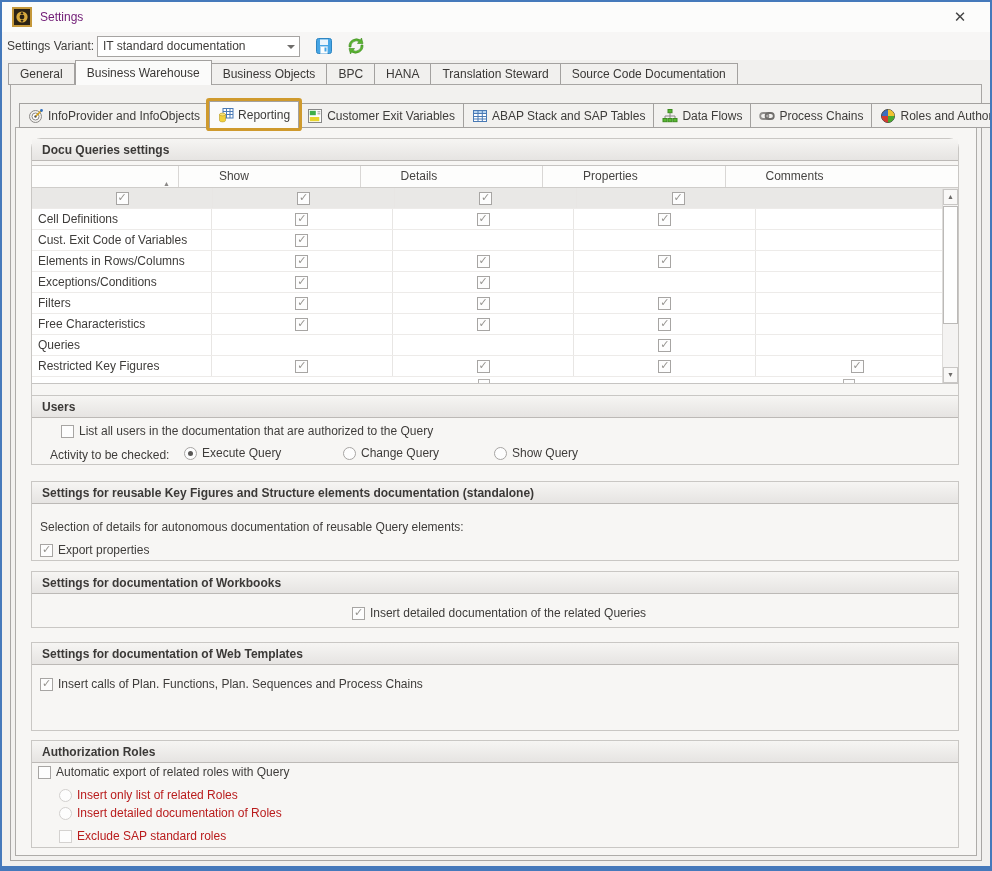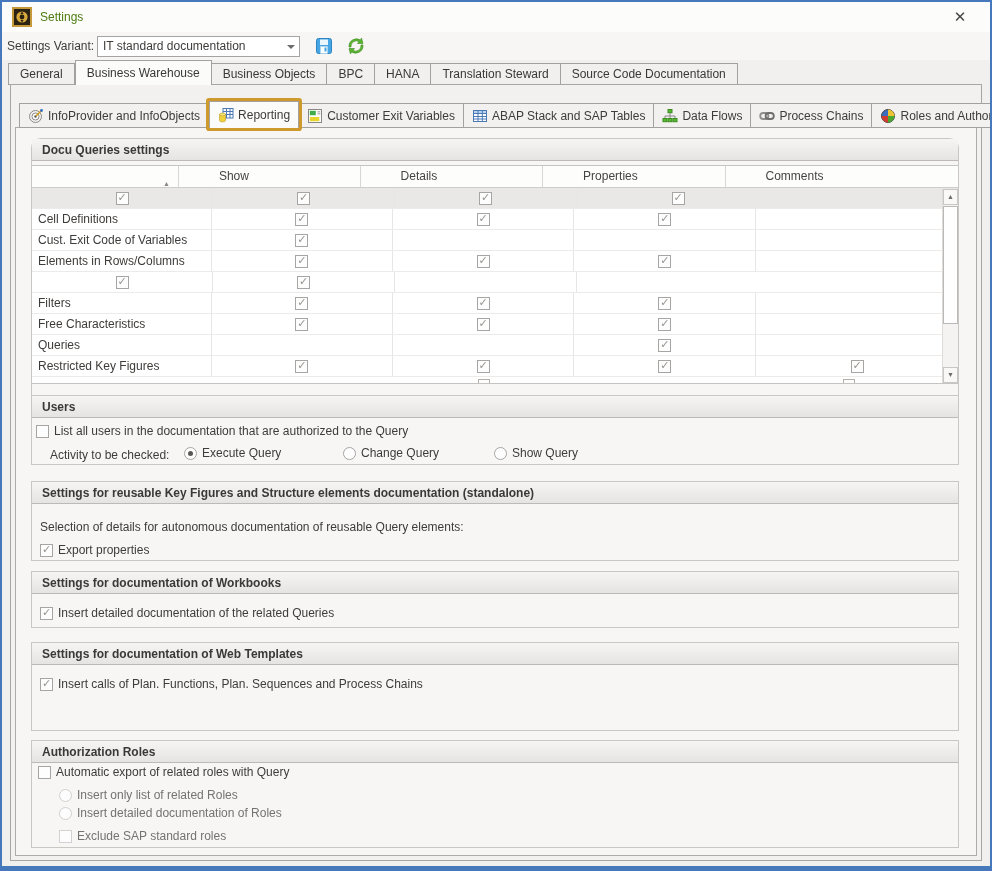--- a/index.html
+++ b/index.html
@@ -3,21 +3,21 @@
 <meta charset="utf-8">
 <style>
   html,body{margin:0;padding:0;background:#d8d8d8;font-family:"Liberation Sans",sans-serif;}
   *{box-sizing:border-box;}
   .window{position:relative;width:992px;height:871px;background:#f1f0ee;
     border:2px solid #4579bb;border-bottom-width:5px;overflow:hidden;
     font-size:12px;color:#3e3c3a;}
   
   .titlebar{position:absolute;top:0;left:0;right:0;height:30px;background:#fcfcfb;}
   .appicon{position:absolute;left:10px;top:5px;width:20px;height:20px;}
-  .title{position:absolute;left:38px;top:0;line-height:30px;color:#4d7c0f;}
+  .title{position:absolute;left:38px;top:0;line-height:30px;color:#701a75;}
   .closebtn{position:absolute;right:16px;top:0;width:28px;height:30px;text-align:center;
     line-height:30px;font-size:15px;color:#444;cursor:pointer;}
   
   .toolbar{position:absolute;top:30px;left:0;right:0;height:28px;background:#f7f6f5;}
   .tb-label{position:absolute;left:5px;top:0;line-height:28px;}
   .combo{position:absolute;left:95px;top:4px;width:203px;height:21px;background:#fff;
     border:1px solid #a6a4a2;}
   .combo .val{position:absolute;left:5px;top:0;line-height:19px;right:20px;overflow:hidden;white-space:nowrap;}
   .combo .arrow{position:absolute;right:0;top:0;width:17px;height:19px;}
   .combo .arrow:after{content:"";position:absolute;left:5px;top:8px;border:4px solid transparent;
@@ -81,29 +81,29 @@
   .cb{width:13px;height:13px;border:1px solid #a7a5a3;background:#fdfdfd;display:inline-block;
     position:relative;flex:none;cursor:pointer;}
   .cb.checked:after{content:"\2713";position:absolute;left:1px;top:-2px;font-size:11px;color:#95938f;}
   .cb.disabled{border-color:#d4d2d0;}
   .rb{width:13px;height:13px;border:1px solid #a7a5a3;border-radius:50%;background:#fdfdfd;
     display:inline-block;position:relative;flex:none;cursor:pointer;}
   .rb.sel:after{content:"";position:absolute;left:3px;top:3px;width:5px;height:5px;border-radius:50%;background:#595755;}
   .rb.disabled{border-color:#d2d0ce;}
   .ctl-row{display:flex;align-items:center;gap:5px;}
   .ctl-row .lbl{white-space:nowrap;}
-  .ctl-row.disabled .lbl{color:#737373;}
+  .ctl-row.disabled .lbl{color:#b91c1c;}
   .abs{position:absolute;}
   
-  .sec-users .ctl-row.listall{margin:6px 0 0 4px;}
+  .sec-users .ctl-row.listall{margin:6px 0 0 29px;}
   .users-activity{position:relative;height:20px;margin-top:8px;}
   .users-activity .act-lbl{position:absolute;left:18px;top:2px;}
   .sec-reusable .desc{margin:16px 0 0 8px;}
   .sec-reusable .ctl-row{margin:9px 0 4px 8px;}
-  .sec-workbooks .ctl-row{margin:12px 0 0 8px;}
+  .sec-workbooks .ctl-row{margin:12px 0 0 8px;justify-content:center;}
   .sec-web .ctl-row.r1{margin:13px 0 0 8px;}
   .sec-web .ctl-row.r2{margin:12px 0 0 8px;}
   .sec-auth .ctl-row.auto{margin:2px 0 0 6px;}
   .sec-auth .ctl-row.opt1{margin:9px 0 0 27px;}
   .sec-auth .ctl-row.opt2{margin:4px 0 0 27px;}
   .sec-auth .ctl-row.excl{margin:9px 0 0 27px;}
 </style>
 </head>
 <body>
 
@@ -305,20 +305,21 @@
                 </div>
                 <div class="cell cb-cell w2">
                   <span class="cb checked"></span>
                 </div>
                 <div class="cell cb-cell w3">
                   <span class="cb checked"></span>
                 </div>
                 <div class="cell cb-cell w4"></div>
               </div>
               <div class="t-row">
+                <div class="cell name">Exceptions/Conditions</div>
                 <div class="cell cb-cell w1">
                   <span class="cb checked"></span>
                 </div>
                 <div class="cell cb-cell w2">
                   <span class="cb checked"></span>
                 </div>
                 <div class="cell cb-cell w3"></div>
                 <div class="cell cb-cell w4"></div>
               </div>
               <div class="t-row">

